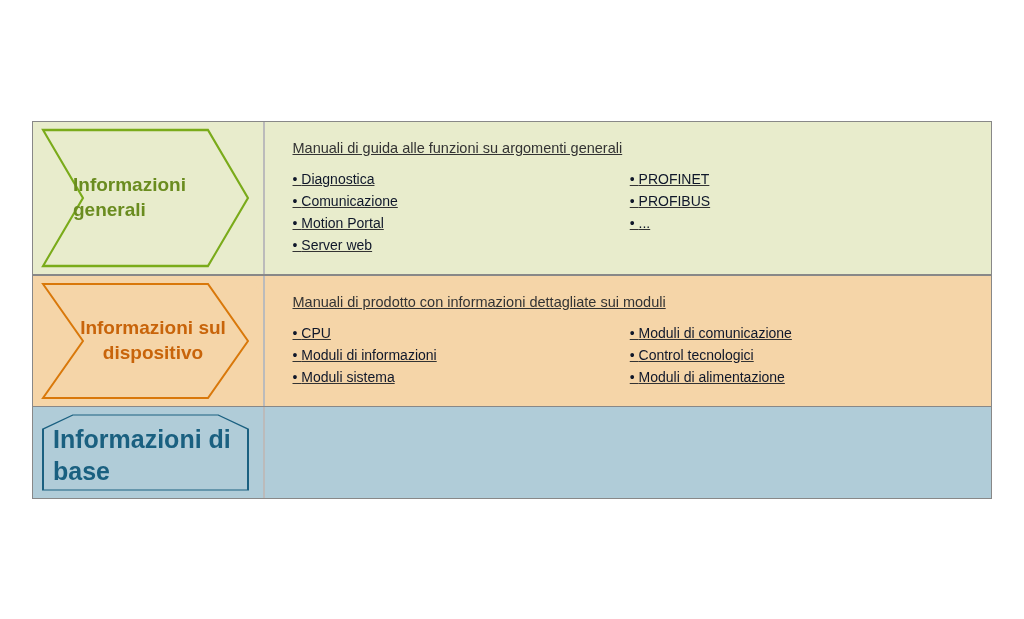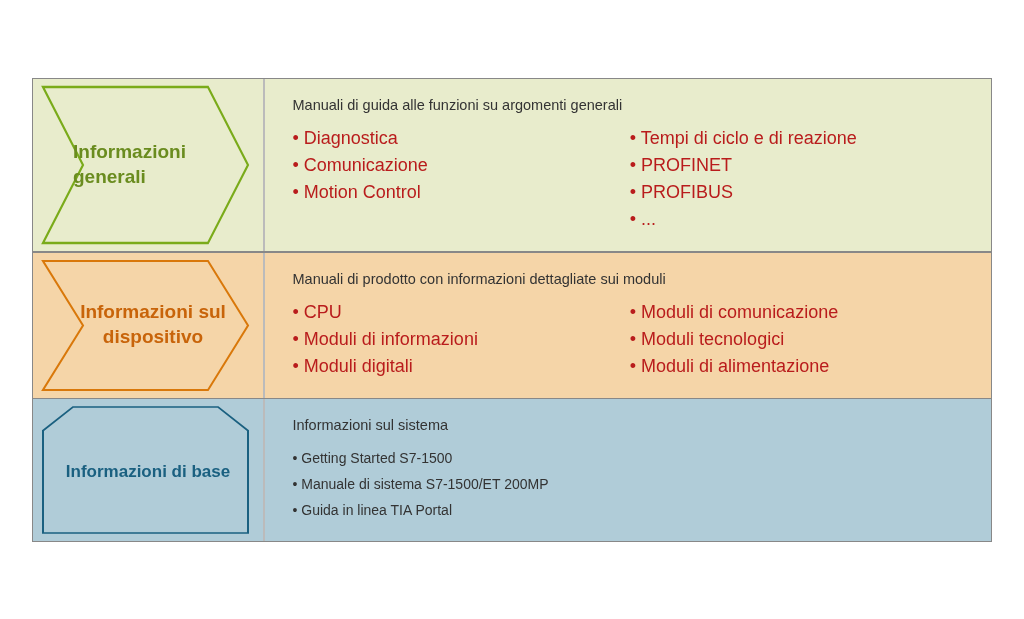--- a/index.html
+++ b/index.html
@@ -45,41 +45,42 @@
       line-height: 1.3;
       padding: 10px 10px 10px 20px;
     }
 
     
     .content-area {
       flex: 1;
       padding: 18px 24px 18px 28px;
       font-size: 14px;
       color: #333;
+      text-decoration: underline;
     }
     .content-area .heading {
       font-size: 14.5px;
       color: #333;
       margin-bottom: 12px;
     }
     .columns {
       display: flex;
       gap: 0;
     }
     .col {
       flex: 1;
     }
     .col ul {
       list-style: none;
       padding: 0;
     }
     .col ul li {
       padding: 3px 0;
-      font-size: 18px;
-      color: #b91c1c;
+      font-size: 14px;
+      color: #0f172a;
     }
     .col ul li::before {
       content: "• ";
     }
 
     
     .row-1 {
       background: #e8edcc;
       border-bottom: 1.5px solid #888;
     }
@@ -151,26 +152,26 @@
 generali</span>
     </div>
     <div style="width:1.5px; background:#bbb; align-self:stretch;"></div>
     <div class="content-area" style="background:#e8eccc;">
       <div class="heading">Manuali di guida alle funzioni su argomenti generali</div>
       <div class="columns">
         <div class="col">
           <ul>
             <li>Diagnostica</li>
             <li>Comunicazione</li>
-            <li>Motion Control</li>
-          </ul>
-        </div>
-        <div class="col">
-          <ul>
-            <li>Tempi di ciclo e di reazione</li>
+            <li>Motion Portal</li>
+            <li>Server web</li>
+          </ul>
+        </div>
+        <div class="col">
+          <ul>
             <li>PROFINET</li>
             <li>PROFIBUS</li>
             <li>...</li>
           </ul>
         </div>
       </div>
     </div>
   </div>
 
   <div class="row row-2" style="border-top:1.5px solid #888; border-bottom:1.5px solid #888;">
@@ -182,47 +183,39 @@
 dispositivo</span>
     </div>
     <div style="width:1.5px; background:#bbb; align-self:stretch;"></div>
     <div class="content-area" style="background:#f5d5a8;">
       <div class="heading">Manuali di prodotto con informazioni dettagliate sui moduli</div>
       <div class="columns">
         <div class="col">
           <ul>
             <li>CPU</li>
             <li>Moduli di informazioni</li>
-            <li>Moduli digitali</li>
+            <li>Moduli sistema</li>
           </ul>
         </div>
         <div class="col">
           <ul>
             <li>Moduli di comunicazione</li>
-            <li>Moduli tecnologici</li>
+            <li>Control tecnologici</li>
             <li>Moduli di alimentazione</li>
           </ul>
         </div>
       </div>
     </div>
   </div>
 
   <div class="row row-3">
     <div class="label-area" style="background:#b0ccd8; min-width:230px; width:230px; display:flex; align-items:center; justify-content:center; padding:16px 0 10px 0; position:relative;">
 
       <svg style="position:absolute;top:8px;left:10px;width:205px;height:calc(100% - 16px);overflow:visible;" viewBox="0 0 205 160" preserveAspectRatio="none">
         <polygon points="30,0 175,0 205,30 205,160 0,160 0,30" fill="#b0ccd8" stroke="#1a6080" stroke-width="2"></polygon>
       </svg>
-      <span class="label-text" style="color:#1a6080; position:relative; z-index:2; font-size:17px; font-weight:600; text-align:left; padding:0 20px;">Informazioni
+      <span class="label-text" style="color:#1a6080; position:relative; z-index:2; font-size:25px; font-weight:600; text-align:left; padding:0 20px;">Informazioni
 di base</span>
     </div>
     <div style="width:1.5px; background:#bbb; align-self:stretch;"></div>
-    <div class="content-area" style="background:#b0ccd8;">
-      <div class="heading">Informazioni sul sistema</div>
-      <ul class="single-bullets">
-        <li>Getting Started S7-1500</li>
-        <li>Manuale di sistema S7-1500/ET 200MP</li>
-        <li>Guida in linea TIA Portal</li>
-      </ul>
-    </div>
   </div>
 
 </div>
 
 </body></html>

